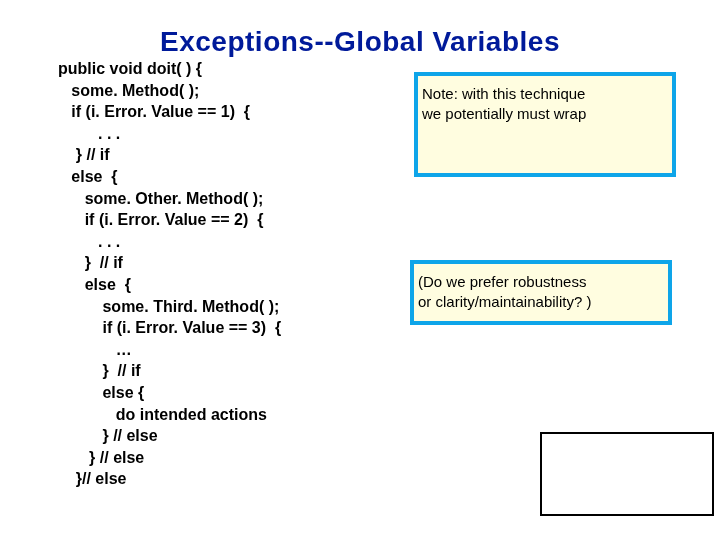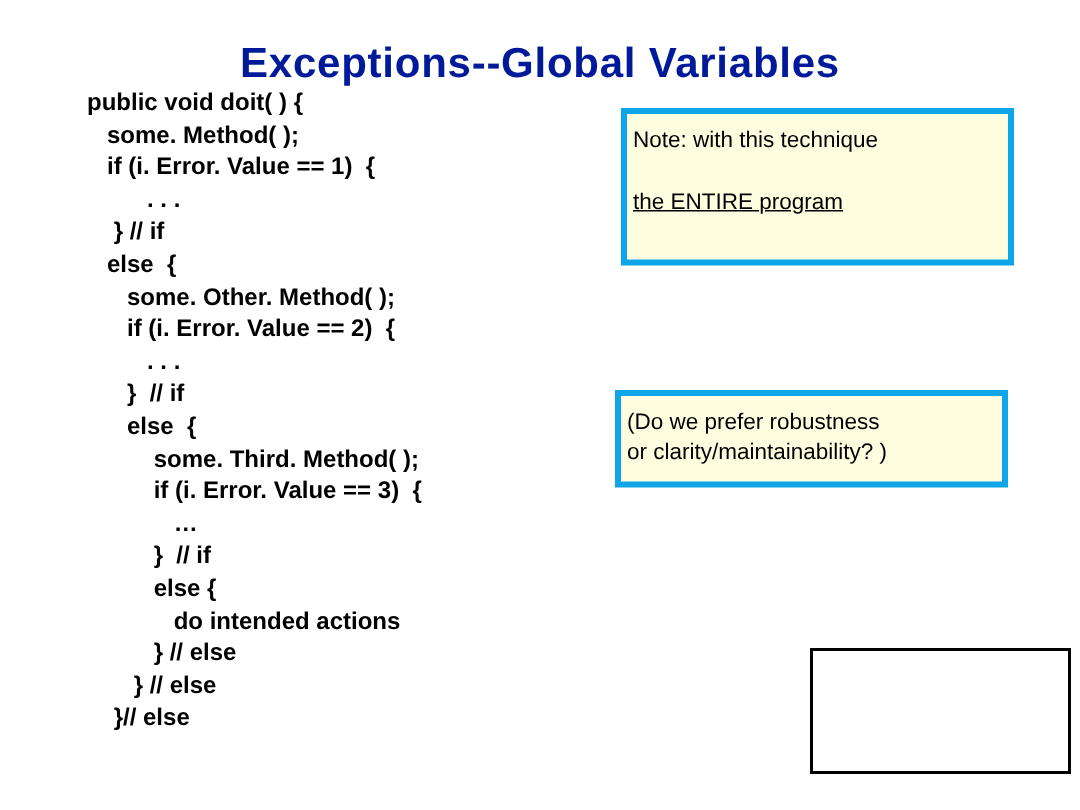--- a/index.html
+++ b/index.html
@@ -85,22 +85,22 @@
              …
           }  // if
           else {
              do intended actions
           } // else
        } // else
     }// else</div>
 
 <div class="note-box note1">
   <span>Note: with this technique</span><br>
+  <span>we potentially must wrap</span><br>
   <br>
-  <span class="underline">the ENTIRE program</span><br>
   <br>
 </div>
 
 <div class="note-box note2">
   <span>(Do we prefer robustness</span><br>
   <span> or clarity/maintainability? )</span>
 </div>
 
 <div class="empty-box"></div>
 

